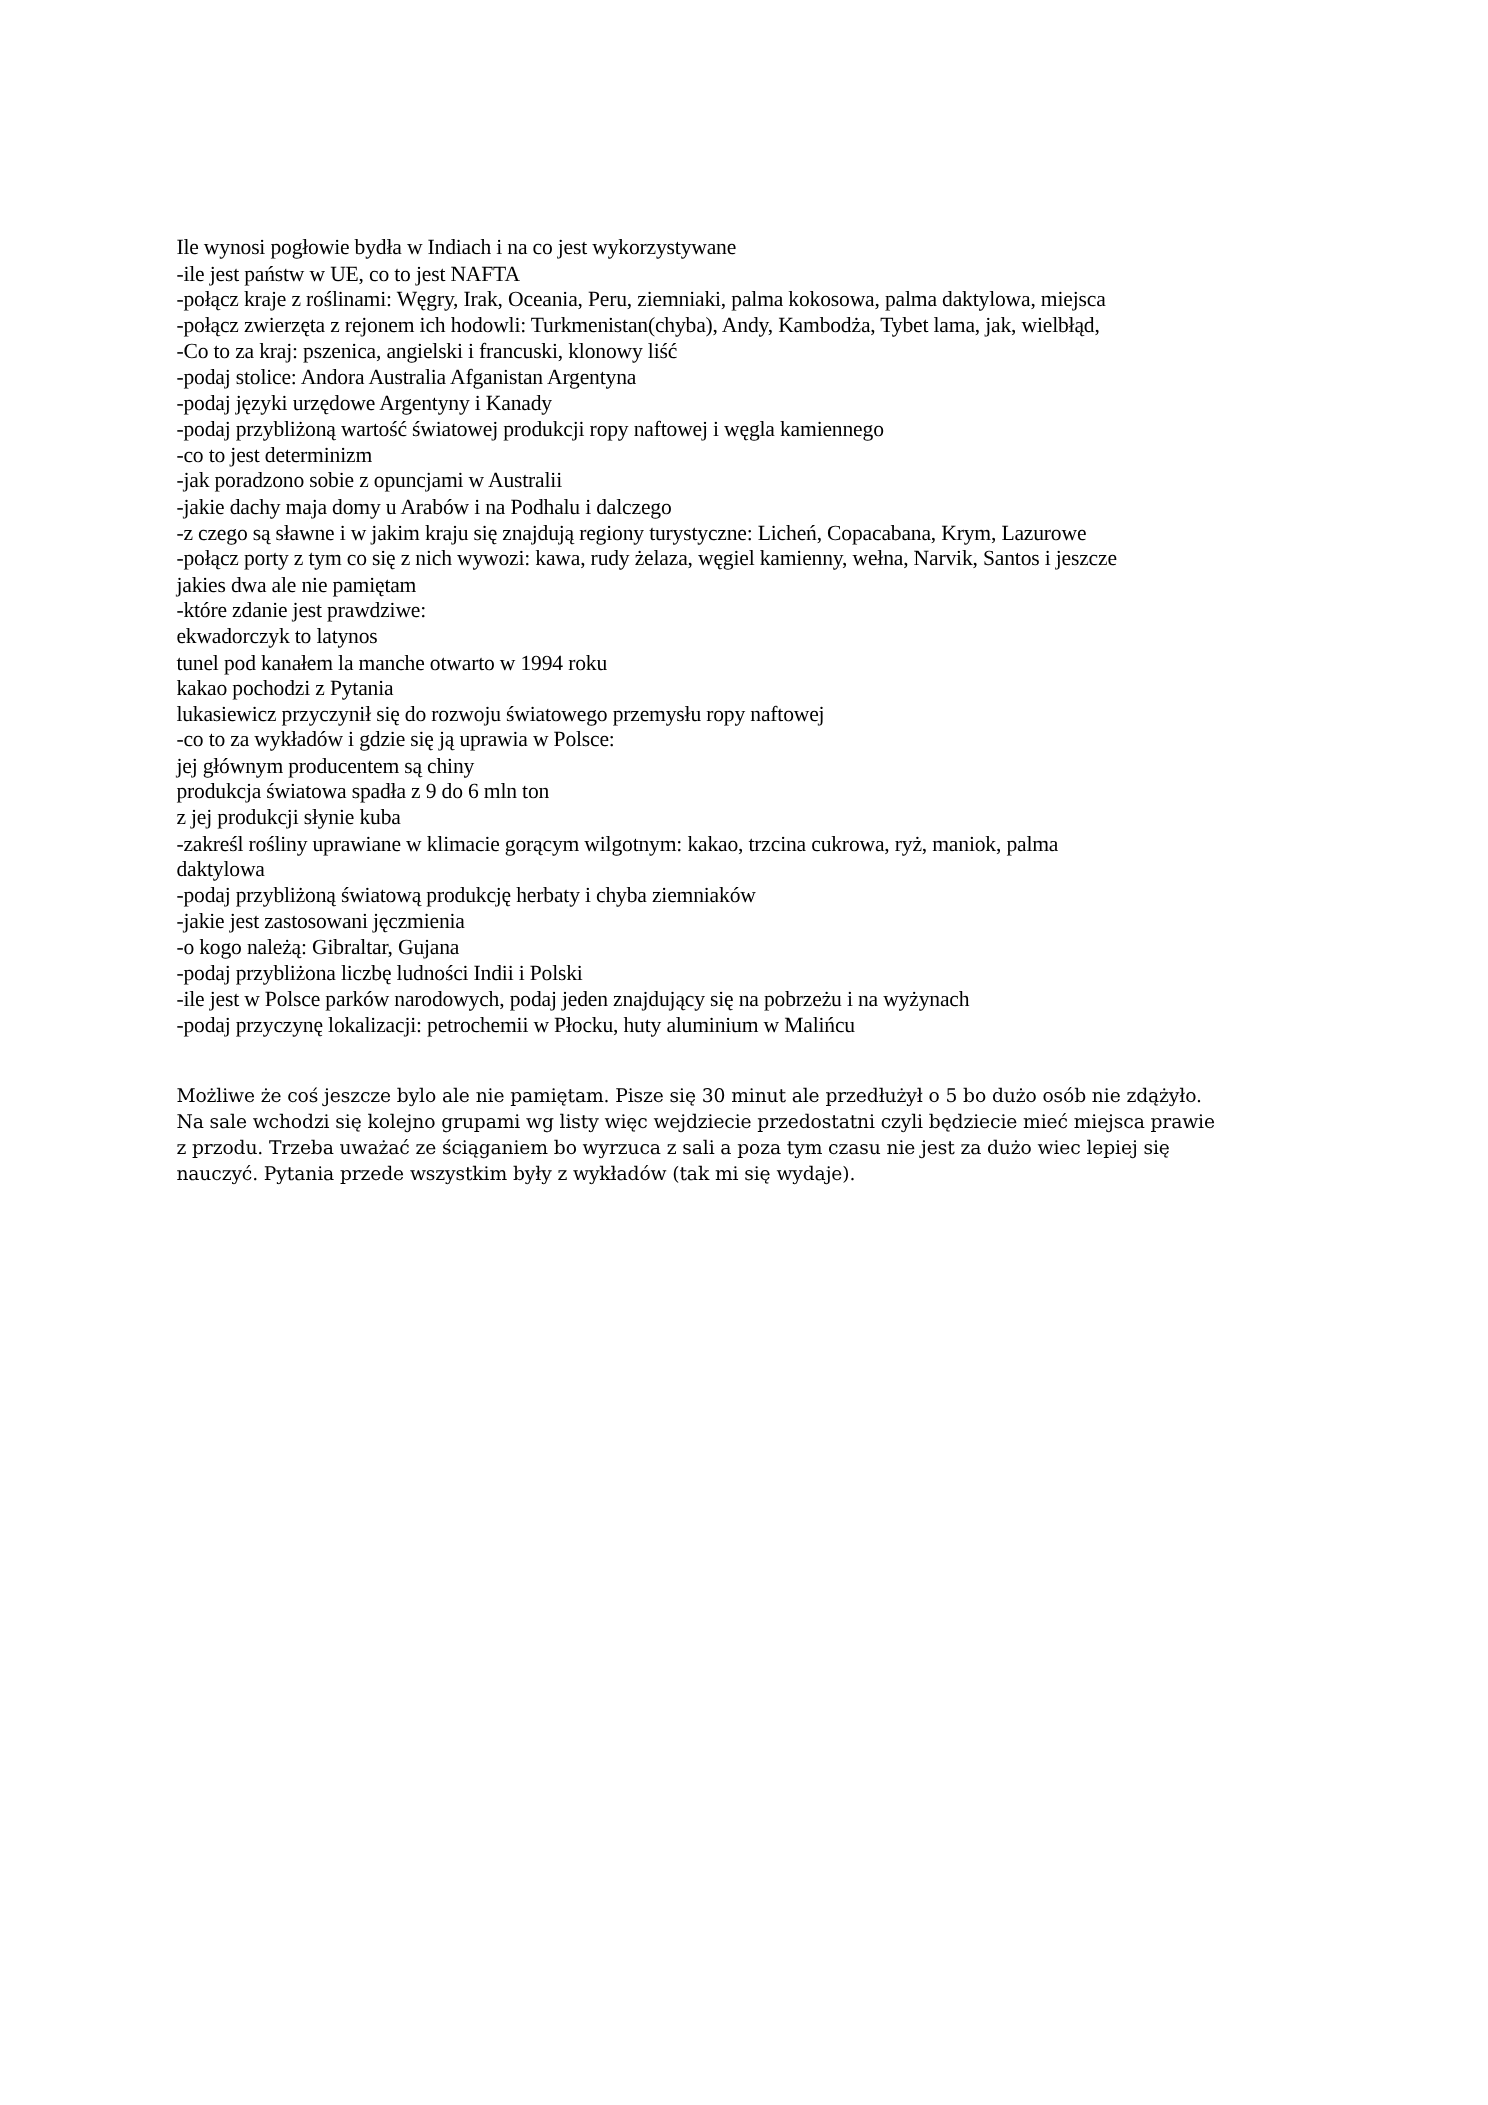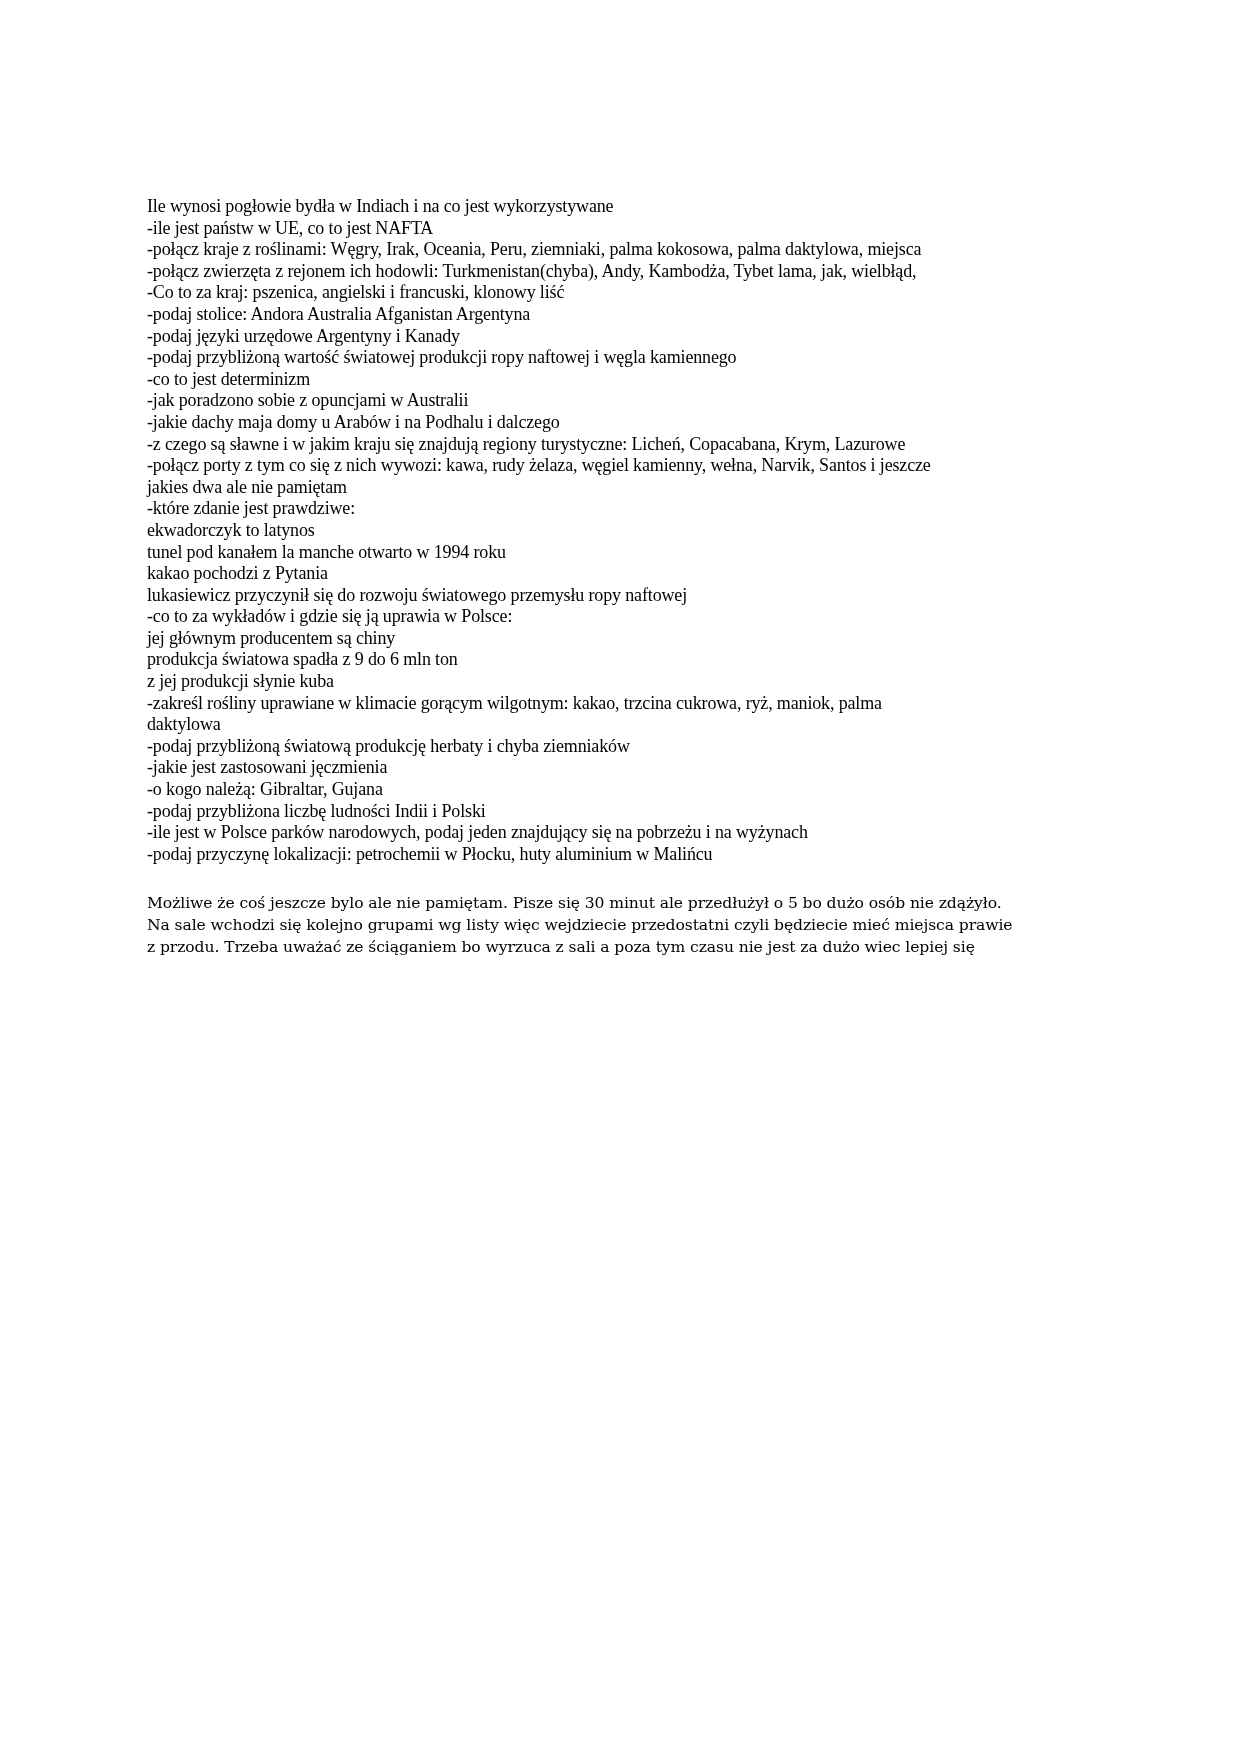--- a/index.html
+++ b/index.html
@@ -29,21 +29,21 @@
     }
     .line {
       font-family: "Liberation Serif", "DejaVu Serif", serif;
       font-size: 18px;
       line-height: 21.6px;
       height: 21.6px;
       white-space: nowrap;
       letter-spacing: -0.15px;
     }
     .para {
-      margin-top: 28px;
+      margin-top: 38px;
     }
     .para .line {
       font-family: "DejaVu Serif", "Liberation Serif", serif;
       font-size: 15.6px;
       letter-spacing: -0.1px;
     }
   </style>
 </head>
 <body>
 
@@ -79,15 +79,16 @@
       <div class="line">-jakie jest zastosowani jęczmienia</div>
       <div class="line">-o kogo należą: Gibraltar, Gujana</div>
       <div class="line">-podaj przybliżona liczbę ludności Indii i Polski</div>
       <div class="line">-ile jest w Polsce parków narodowych, podaj jeden znajdujący się na pobrzeżu i na wyżynach</div>
       <div class="line">-podaj przyczynę lokalizacji: petrochemii w Płocku, huty aluminium w Malińcu</div>
     </div>
     <div class="para">
       <div class="line">Możliwe że coś jeszcze bylo ale nie pamiętam. Pisze się 30 minut ale przedłużył o 5 bo dużo osób nie zdążyło.</div>
       <div class="line">Na sale wchodzi się kolejno grupami wg listy więc wejdziecie przedostatni czyli będziecie mieć miejsca prawie</div>
       <div class="line">z przodu. Trzeba uważać ze ściąganiem bo wyrzuca z sali a poza tym czasu nie jest za dużo wiec lepiej się</div>
+      <div class="line">nauczyć. Pytania przede wszystkim były z wykładów (tak mi się wydaje).</div>
     </div>
   </div>
 </div>
 
 </body></html>

